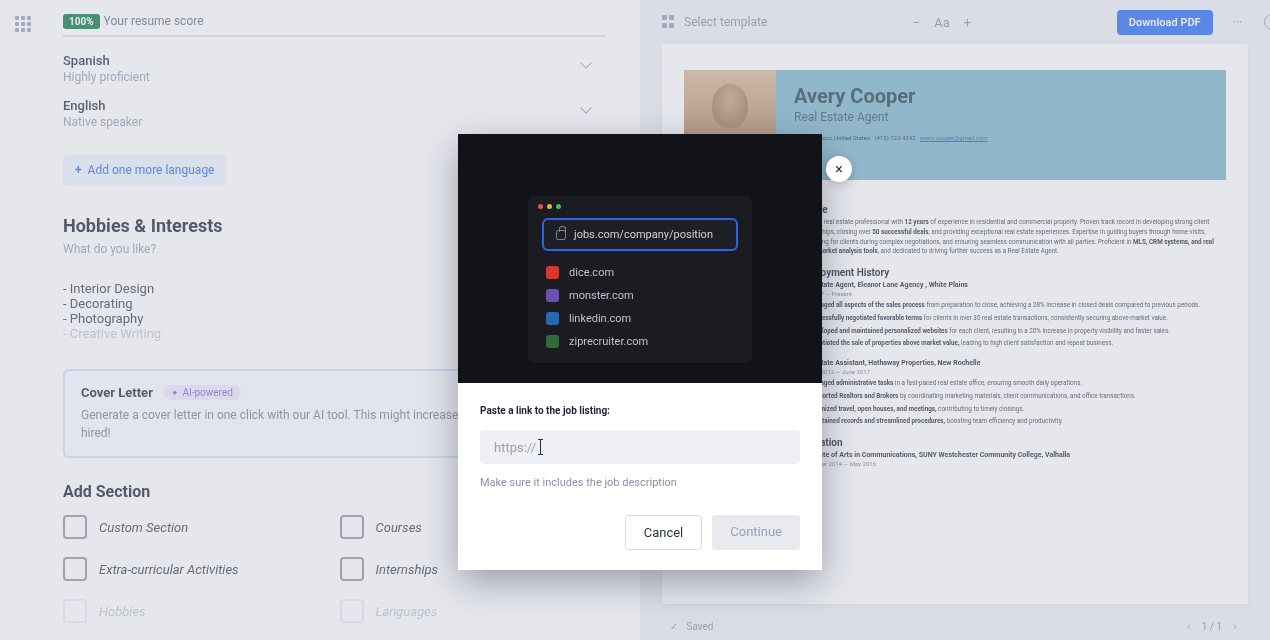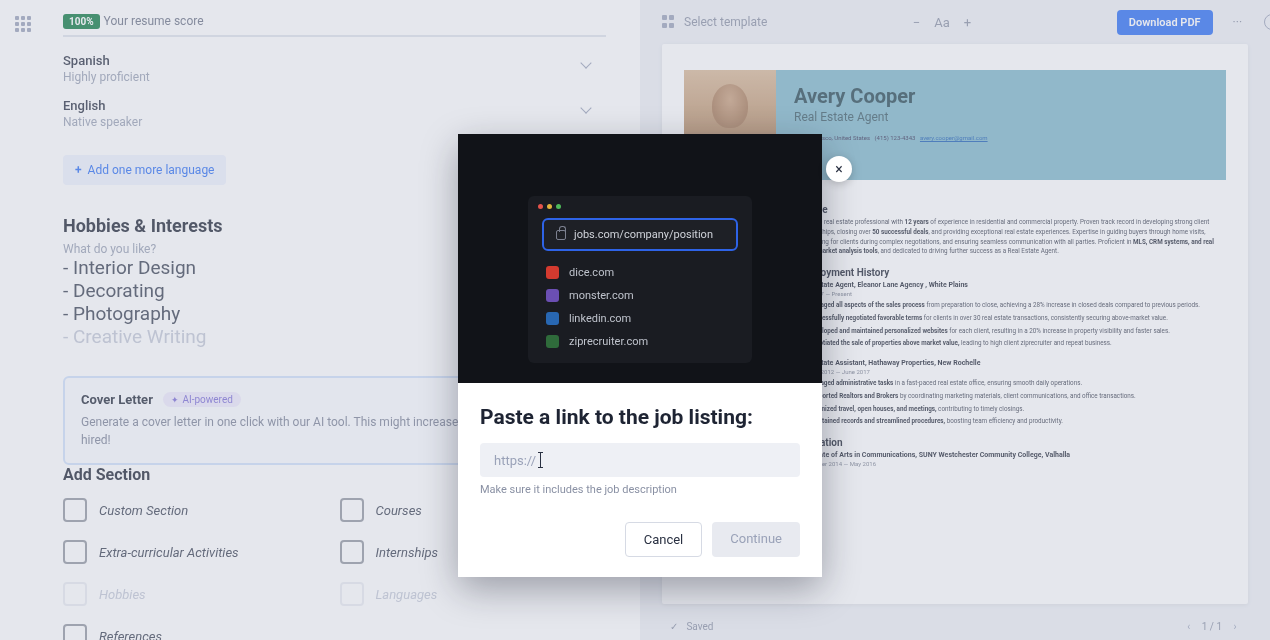--- a/index.html
+++ b/index.html
@@ -25,32 +25,32 @@
 .lang-level { font-size: 12px; color: #98a0b3; margin-top: 2px; }
 .chevron-down { position: absolute; right: 14px; top: 6px; width: 10px; height: 10px; }
 .chevron-down::before { content: ""; position: absolute; width: 7px; height: 7px; border-right: 1.5px solid #9aa2b8; border-bottom: 1.5px solid #9aa2b8; transform: rotate(45deg); }
 
 .add-lang { display: inline-flex; align-items: center; gap: 6px; color: #2a6df4; font-size: 12px; background: #eef3fe; padding: 8px 12px; border-radius: 4px; margin-top: 12px; }
 .plus-sm::before { content: "+"; font-weight: 600; }
 
 .section-title { font-size: 18px; font-weight: 700; color: #1e2433; margin-top: 30px; }
 .section-hint { font-size: 12px; color: #98a0b3; margin-top: 6px; }
 
-.hobby-list { margin-top: 0; font-size: 19px; color: #3a4152; }
+.hobby-list { margin-top: 25px; font-size: 13px; color: #3a4152; }
 .hobby-list div::before { content: "- "; }
 .hobby-cut { color: #c3c8d6; }
 
 .cover-card { margin-top: 28px; border: 2.5px solid #cfe0fb; border-radius: 6px; padding: 14px 16px; background: #fbfcff; }
 .cover-head { display: flex; align-items: center; gap: 10px; }
 .cover-title { font-weight: 700; font-size: 13px; color: #232a3a; }
 .ai-badge { font-size: 10px; color: #7a6bd6; background: #efeafc; padding: 2px 8px; border-radius: 10px; display: inline-flex; align-items: center; gap: 4px; }
 .ai-badge::before { content: "✦"; font-size: 9px; }
 .cover-desc { font-size: 12px; color: #7b8296; margin-top: 6px; line-height: 1.5; }
 
-.addsec-title { font-size: 16px; font-weight: 700; color: #1e2433; }
+.addsec-title { font-size: 16px; font-weight: 700; color: #1e2433; margin-top: 24px; }
 .addsec-grid { display: grid; grid-template-columns: 1fr 1fr; gap: 18px 10px; margin-top: 14px; }
 .addsec-item { display: flex; align-items: center; gap: 12px; font-size: 13px; color: #3a4152; font-style: italic; }
 .addsec-item.disabled { color: #c3c8d6; }
 .addsec-icon { width: 24px; height: 24px; border: 2px solid currentColor; border-radius: 4px; position: relative; opacity: 0.55; }
 .addsec-item.disabled .addsec-icon { opacity: 0.35; }
 
 
 .right-toolbar { display: flex; align-items: center; height: 44px; gap: 14px; color: #8a91a4; font-size: 12px; }
 .tb-left { display: flex; align-items: center; gap: 8px; }
 .grid4 { width: 14px; height: 14px; display: flex; flex-wrap: wrap; gap: 2px; }
@@ -97,27 +97,27 @@
 .urlbox { background: #1e2026; border: 2px solid #2e63e7; border-radius: 6px; padding: 8px 12px; display: flex; align-items: center; gap: 8px; }
 .lock-mini { width: 10px; height: 10px; border: 1.2px solid #7c8090; border-radius: 2px; position: relative; }
 .lock-mini::before { content:""; position:absolute; top:-5px; left:1.5px; width:5px; height:5px; border:1.2px solid #7c8090; border-bottom:none; border-radius:3px 3px 0 0;}
 .urlbox span { color: #d0d3da; font-size: 11px; }
 .site-list { margin-top: 10px; }
 .site-item { display: flex; align-items: center; gap: 10px; padding: 5px 4px; color: #bfc3cc; font-size: 11px; }
 .favicon { width: 13px; height: 13px; border-radius: 3px; }
 .fc-dice{background:#d43a2f;} .fc-monster{background:#6b4fb3;} .fc-linkedin{background:#2867b2;} .fc-zip{background:#2f6b3b;}
 
 .modal-bottom { background: #fff; padding: 22px 22px 20px; }
-.mb-title { font-size: 21px; font-weight: 700; color: #1e2433; }
+.mb-title { font-size: 10px; font-weight: 700; color: #1e2433; }
 .mb-input { margin-top: 14px; background: #eef0f5; border-radius: 4px; height: 34px; display: flex; align-items: center; padding: 0 14px; position: relative; }
 .mb-input span { color: #9aa2b8; font-size: 13px; }
 .text-cursor { position: absolute; left: 60px; width: 1px; height: 16px; background: #2a3142; }
 .text-cursor::before,.text-cursor::after{content:"";position:absolute;left:-2px;width:5px;height:1px;background:#2a3142;}
 .text-cursor::before{top:0;} .text-cursor::after{bottom:0;}
-.mb-hint { font-size: 11px; color: #8a91a4; margin-top: 6px; }
+.mb-hint { font-size: 11px; color: #8a91a4; margin-top: 12px; }
 .mb-actions { display: flex; justify-content: flex-end; gap: 10px; margin-top: 26px; }
 .btn { font-size: 13px; padding: 9px 18px; border-radius: 4px; }
 .btn-cancel { background: #fff; border: 1px solid #d6dae4; color: #2a3142; }
 .btn-continue { background: #e8eaf0; color: #9aa2b8; }
 
 
 .browser-frame{ position:relative; background:#1a1c22; border-radius:6px; padding:22px 14px 10px;text-align:center; }
 .traffic2{position:absolute; left:10px; top:8px; display:flex; gap:4px;}
 .traffic2 i{width:5px;height:5px;border-radius:50%;display:block;}
 .traffic2 i:nth-child(1){background:#e5534b;} .traffic2 i:nth-child(2){background:#e2b33c;} .traffic2 i:nth-child(3){background:#4fba5a;}
@@ -258,21 +258,21 @@
             <span>Dynamic real estate professional with </span><b>12 years</b><span> of experience in residential and commercial property. Proven track record in developing strong client relationships, closing over </span><b>50 successful deals</b><span>, and providing exceptional real estate experiences. Expertise in guiding buyers through home visits, advocating for clients during complex negotiations, and ensuring seamless communication with all parties. Proficient in </span><b>MLS, CRM systems, and real estate market analysis tools</b><span>, and dedicated to driving further success as a Real Estate Agent.</span>
           </p>
 
           <div class="rs-h">Employment History</div>
           <div class="rs-sub">Real Estate Agent, Eleanor Lane Agency , White Plains</div>
           <div class="rs-date">July 2017 — Present</div>
           <ul>
             <li><b>Managed all aspects of the sales process</b><span> from preparation to close, achieving a 28% increase in closed deals compared to previous periods.</span></li>
             <li><b>Successfully negotiated favorable terms</b><span> for clients in over 30 real estate transactions, consistently securing above-market value.</span></li>
             <li><b>Developed and maintained personalized websites</b><span> for each client, resulting in a 20% increase in property visibility and faster sales.</span></li>
-            <li><b>Negotiated the sale of properties above market value,</b><span> leading to high client ziprecruiter and repeat business.</span></li>
+            <li><b>Negotiated the sale of properties above market value,</b><span> leading to high client satisfaction and repeat business.</span></li>
           </ul>
 
           <div class="rs-sub" style="margin-top:10px">Real Estate Assistant, Hathaway Properties, New Rochelle</div>
           <div class="rs-date">October 2012 — June 2017</div>
           <ul>
             <li><b>Managed administrative tasks</b><span> in a fast-paced real estate office, ensuring smooth daily operations.</span></li>
             <li><b>Supported Realtors and Brokers</b><span> by coordinating marketing materials, client communications, and office transactions.</span></li>
             <li><b>Organized travel, open houses, and meetings,</b><span> contributing to timely closings.</span></li>
             <li><b>Maintained records and streamlined procedures,</b><span> boosting team efficiency and productivity.</span></li>
           </ul>

